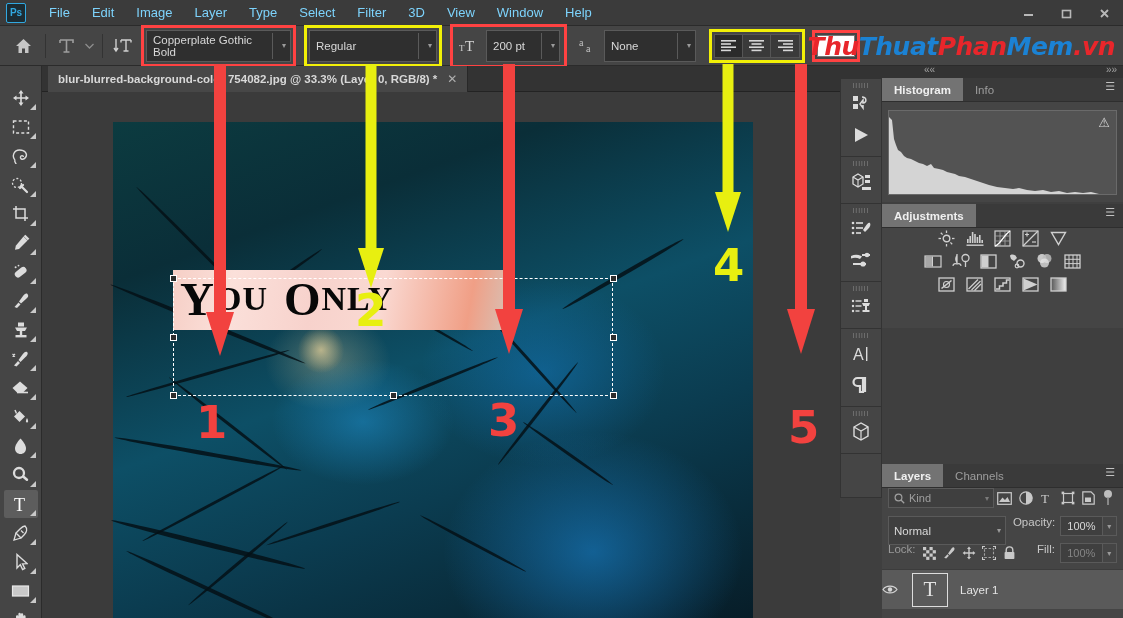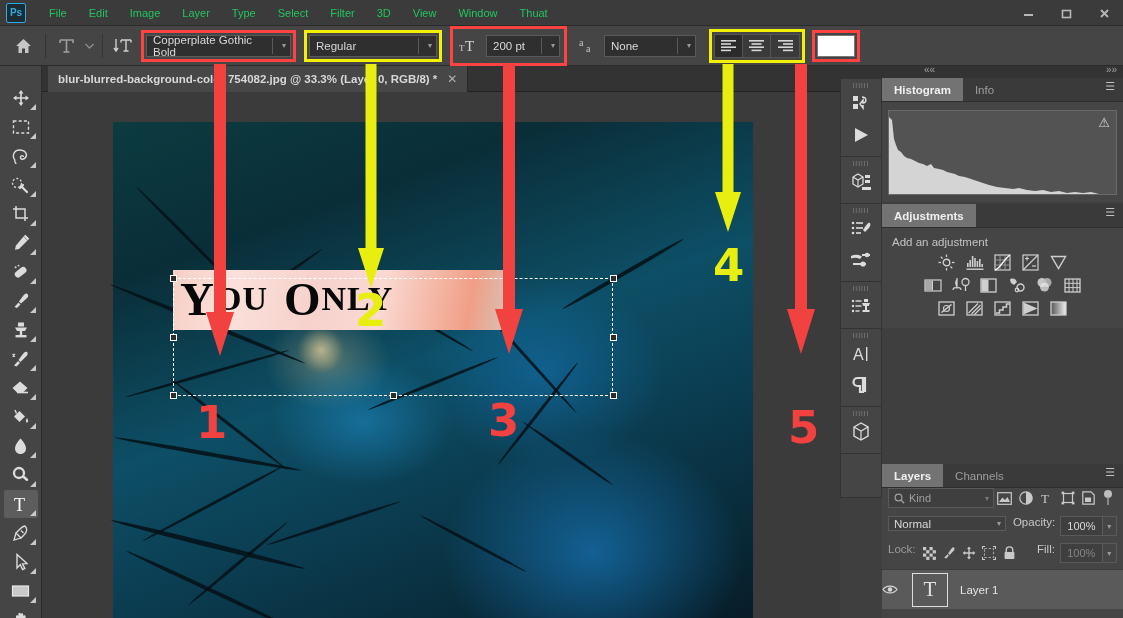--- a/index.html
+++ b/index.html
@@ -11,33 +11,33 @@
   }
   #app { position:relative; width:1123px; height:618px; }
 
   
   .titlebar { position:absolute; left:0; top:0; width:1123px; height:26px;
      background:#3b3b3b; border-bottom:1px solid #2b2b2b; display:flex; align-items:center; }
   .ps-logo { width:20px; height:20px; margin-left:6px; border:1px solid #31a8e0;
      background:#1c2c33; color:#31a8e0; font-size:10px; font-weight:bold;
      display:flex; align-items:center; justify-content:center; border-radius:2px; }
   .menubar { display:flex; align-items:center; margin-left:12px; }
-  .menu-item { padding:3px 11px; color:#22c55e; font-size:11px; }
+  .menu-item { padding:3px 11px; color:#7dd3fc; font-size:13px; }
   .wincontrols { position:absolute; right:0; top:0; display:flex; height:26px; }
   .wbtn { width:38px; height:26px; display:flex; align-items:center; justify-content:center;
      color:#b8b8b8; font-size:13px; }
 
   
   .optionsbar { position:absolute; left:0; top:26px; width:1123px; height:40px;
      background:#454545; border-bottom:1px solid #2b2b2b; display:flex; align-items:center; }
   .opt-sep { width:1px; height:24px; background:#333; margin:0 5px; }
   .opt-icon { width:30px; height:28px; display:flex; align-items:center; justify-content:center;
      color:#c6c6c6; }
   .opt-home { width:34px; height:28px; display:flex; align-items:center; justify-content:center; }
-  .field { height:22px; background:#2f2f2f; border:1px solid #5a5a5a; color:#d8d8d8;
+  .field { height:32px; background:#2f2f2f; border:1px solid #5a5a5a; color:#d8d8d8;
      display:flex; align-items:center; padding:0 16px 0 6px; font-size:11.5px; position:relative; }
   .field .caret { position:absolute; right:4px; color:#9a9a9a; font-size:8px; }
   .field .divline { position:absolute; right:17px; top:2px; bottom:2px; width:1px; background:#5a5a5a; }
   .hl-red { outline:3px solid #ff4242; outline-offset:2px; }
   .hl-yellow { outline:3px solid #f2f007; outline-offset:2px; }
   .alignset { display:flex; background:#3a3a3a; border:1px solid #555; }
   .alignbtn { width:28px; height:22px; display:flex; align-items:center; justify-content:center;
      border-right:1px solid #555; }
   .alignbtn:last-child { border-right:none; }
   .alignbtn.sel { background:#2b2b2b; }
@@ -119,21 +119,21 @@
      position:relative; overflow:hidden; }
   .warn { position:absolute; right:6px; top:4px; color:#d9d9d9; font-size:13px; }
   .adjlabel { padding:8px 0 4px 10px; font-size:11.5px; color:#c3c3c3; }
   .adjrow { display:flex; justify-content:center; gap:9px; padding:1px 0 4px; }
   .adjicon { width:19px; height:18px; display:flex; align-items:center; justify-content:center;
      color:#cfcfcf; }
   .lrow { display:flex; align-items:flex-start; padding:0 6px; height:26px; }
   .kindfilter { width:106px; height:20px; background:#3f3f3f; border:1px solid #5a5a5a;
      display:flex; align-items:center; padding:0 5px; color:#9f9f9f; font-size:11px; position:relative; }
   .lfic { width:21px; height:20px; display:flex; align-items:center; justify-content:center; color:#c9c9c9; }
-  .selbtn { height:15px; background:#3f3f3f; border:1px solid #5a5a5a; color:#d8d8d8;
+  .selbtn { height:29px; background:#3f3f3f; border:1px solid #5a5a5a; color:#d8d8d8;
      display:flex; align-items:center; padding:0 5px; font-size:11.5px; position:relative; }
   .lbl { font-size:11.5px; color:#c7c7c7; }
   .numfield { height:20px; background:#3f3f3f; border:1px solid #5a5a5a; color:#d8d8d8;
      display:flex; align-items:center; justify-content:center; font-size:11px; width:45px; }
   .numfield.dim { color:#858585; }
   .spin { width:15px; height:20px; border:1px solid #5a5a5a; border-left:none;
      display:flex; align-items:center; justify-content:center; color:#9a9a9a; font-size:8px; }
   .layerrow { display:flex; align-items:center; height:40px; background:#5a5a5a;
      border-top:1px solid #3c3c3c; }
   .eye { width:30px; text-align:center; color:#d6d6d6; font-size:12px; }
@@ -153,21 +153,21 @@
       <div class="menu-item">File</div>
       <div class="menu-item">Edit</div>
       <div class="menu-item">Image</div>
       <div class="menu-item">Layer</div>
       <div class="menu-item">Type</div>
       <div class="menu-item">Select</div>
       <div class="menu-item">Filter</div>
       <div class="menu-item">3D</div>
       <div class="menu-item">View</div>
       <div class="menu-item">Window</div>
-      <div class="menu-item">Thuat</div>
+      <div class="menu-item">Help</div>
     </div>
     <div class="wincontrols">
       <div class="wbtn">
         <svg width="13" height="13" viewBox="0 0 13 13">
             <rect x="2" y="7" width="9" height="2" fill="#b8b8b8"></rect>
           </svg>
       </div>
       <div class="wbtn">
         <svg width="13" height="13" viewBox="0 0 13 13">
             <rect x="2.5" y="3.5" width="8" height="7" fill="none" stroke="#b8b8b8" stroke-width="1.6"></rect>
@@ -282,20 +282,27 @@
               <rect x="6" y="10.6" width="10" height="1.6"></rect>
             </g>
         </svg>
       </div>
     </div>
     <div style="width:17px"></div>
 
     <div class="swatch hl-red"></div>
   </div>
 
+  <div class="watermark">
+    <span class="wm-r">Thu</span>
+      <span class="wm-b">Thuat</span>
+      <span class="wm-r">Phan</span>
+      <span class="wm-b">Mem</span>
+      <span class="wm-r">.vn</span>
+  </div>
 
   <div class="tabbar">
     <div class="doctab">
       <span>blur-blurred-background-color  754082.jpg @ 33.3% (Layer 0, RGB/8) *</span>
       <span class="x">✕</span>
     </div>
   </div>
   <div class="collapse-l">»</div>
   <div class="collapse-r">««</div>
   <div class="collapse-r2">»»</div>
@@ -627,21 +634,20 @@
       </svg>
       <div class="warn">⚠</div>
     </div>
   </div>
 
   <div class="rpanel" style="top:204px; height:124px;">
     <div class="ptabs">
       <div class="ptab act">Adjustments</div>
       <div class="pmenu">☰</div>
     </div>
-    <div class="adjlabel">Add an adjustment</div>
     <div class="adjrow">
       <div class="adjicon">
         <svg width="17" height="17" viewBox="0 0 17 17">
             <circle cx="8.5" cy="8.5" r="3.3" fill="none" stroke="#cfcfcf" stroke-width="1.4"></circle>
             <g stroke="#cfcfcf" stroke-width="1.3">
               <path d="M8.5 0.5 V3"></path>
               <path d="M8.5 14 V16.5"></path>
               <path d="M0.5 8.5 H3"></path>
               <path d="M14 8.5 H16.5"></path>
               <path d="M2.8 2.8 L4.6 4.6"></path>

